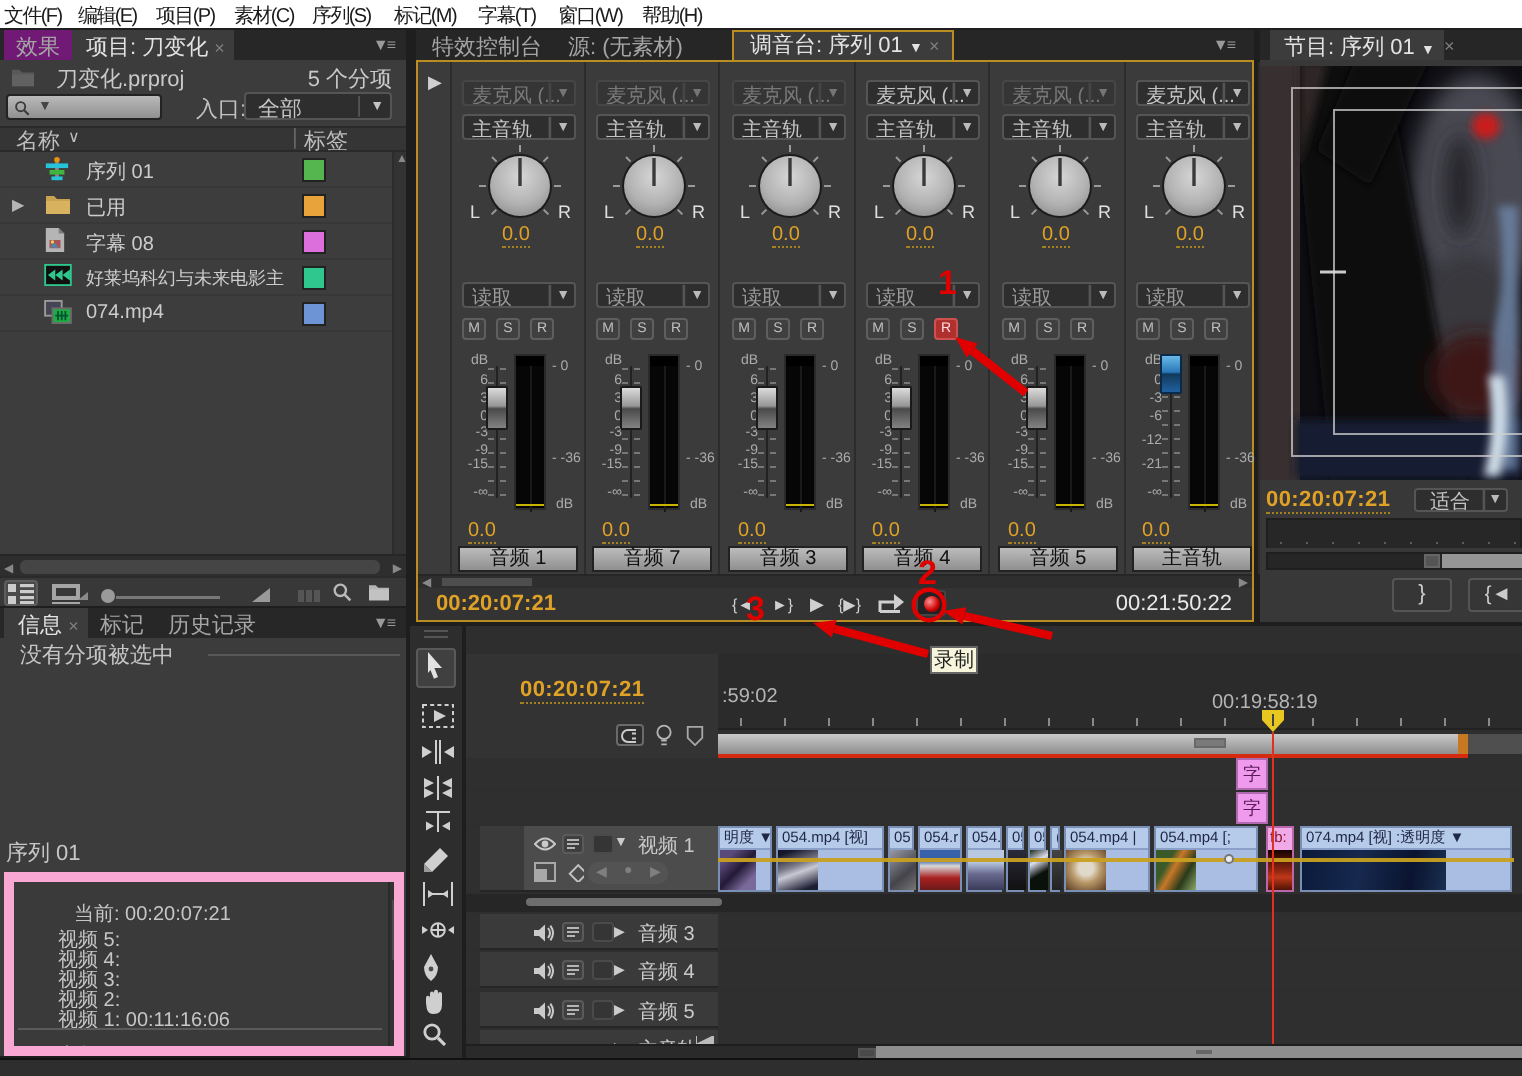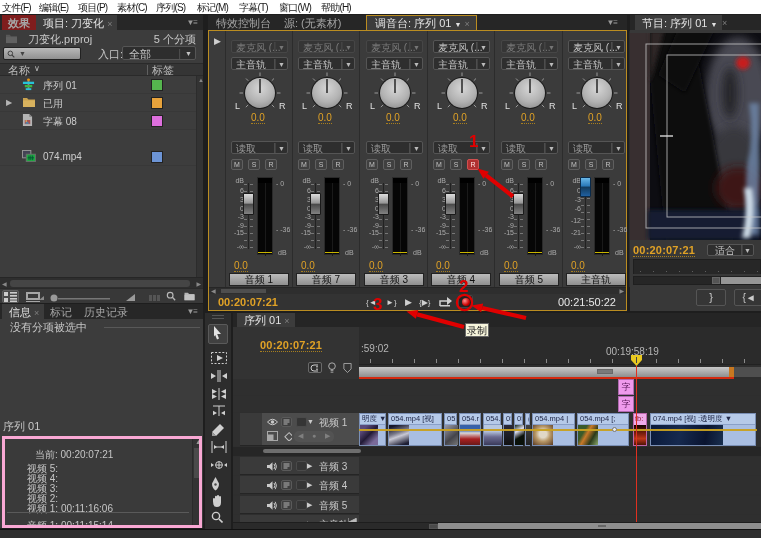--- a/index.html
+++ b/index.html
@@ -28,21 +28,21 @@
     <span style="left:117px">素材(C)</span>
     <span style="left:156px">序列(S)</span>
     <span style="left:197px">标记(M)</span>
     <span style="left:239px">字幕(T)</span>
     <span style="left:279px">窗口(W)</span>
     <span style="left:321px">帮助(H)</span>
   </div>
 <div class="abs" style="left:0;top:14px;width:761px;height:524px;background:#1e1e1e;"></div>
 <div class="abs" style="left:0;top:15px;width:203px;height:288px;background:#3c3c3c;">
 <div class="abs tabbar" style="left:0;top:0;width:203px;height:15px;">
-      <div class="tab" style="left:2px;padding:1px 8px 0 6px;background:#7f1d1d;font-weight:bold;">效果</div>
+      <div class="tab" style="left:2px;padding:1px 8px 0 6px;background:#701a75;">效果</div>
       <div class="tab act" style="left:36px;padding:1px 5px 0 7px;">项目: 刀变化 <span class="tclose">×</span></div>
       <div class="pmenu abs" style="right:6px;top:3px;">▼≡</div>
     </div>
 <div class="abs" style="left:0;top:16px;width:203px;height:15px;color:#c9c9c9;font-size:11px;">
       <span class="abs" style="left:5px;top:2px;opacity:.45;">
         <svg width="13" height="11" viewBox="0 0 14 12">
           <path d="M1 2 h4 l1.5 1.5 H13 V11 H1 z" fill="#7a7a7a"></path>
           <path d="M1 4.5 H13 V11 H1 z" fill="#8f8f8f"></path>
         </svg>
       </span>
@@ -103,20 +103,31 @@
             <path d="M1 0 h7 l3 3 v10 H1 z" fill="#b5b5b5"></path>
             <path d="M8 0 l3 3 h-3 z" fill="#7d7d7d"></path>
             <rect x="3" y="6.5" width="6" height="4.5" fill="#a85454"></rect>
             <path d="M3.2 10.6 l2.4-2.6 2.6 2.6 z" fill="#4a8ab0"></path>
             <circle cx="4.6" cy="7.6" r="0.9" fill="#e8d060"></circle>
           </svg>
         </span>
         <span class="abs" style="left:43px;top:3px;color:#cccccc;font-size:10px;white-space:nowrap;">字幕 08</span>
         <span class="sw" style="left:151px;top:3px;background:#dd6fdd;"></span>
       </div>
+      <div class="abs" style="left:0;top:54px;width:203px;height:18px;border-bottom:1px solid #383838;">
+        <span class="abs" style="left:22px;top:2px;">
+          <svg width="14" height="11" viewBox="0 0 15 12">
+            <rect x="0" y="0" width="15" height="12" fill="#2fc78d"></rect>
+            <rect x="1" y="1" width="13" height="10" fill="#101010"></rect>
+            <path d="M2 6 l4-3 v6 z M6 6 l4-3 v6 z M10 6 l4-3 v6 z" fill="#2fc78d"></path>
+          </svg>
+        </span>
+        <span class="abs" style="left:43px;top:3px;color:#cccccc;font-size:9px;white-space:nowrap;">好莱坞科幻与未来电影主</span>
+        <span class="sw" style="left:151px;top:3px;background:#2fc78d;"></span>
+      </div>
       <div class="abs" style="left:0;top:72px;width:203px;height:18px;border-bottom:1px solid #383838;">
         <span class="abs" style="left:22px;top:2px;">
           <svg width="14" height="12" viewBox="0 0 15 13">
             <rect x="0" y="0" width="10" height="9" fill="#9a9a9a"></rect>
             <rect x="1" y="1" width="8" height="7" fill="#445"></rect>
             <rect x="4" y="4" width="11" height="9" fill="#6b6b6b"></rect>
             <rect x="5" y="5" width="9" height="7" fill="#22aa44"></rect>
             <path d="M6 8.5 h7 M7.5 6 v5 M9.5 6 v5 M11.5 6 v5" stroke="#053" stroke-width="1"></path>
           </svg>
         </span>
@@ -174,21 +185,21 @@
 <div class="abs" style="left:0;top:304px;width:203px;height:224px;background:#3c3c3c;">
 <div class="abs tabbar" style="left:0;top:0;width:203px;height:15px;">
       <div class="tab act" style="left:2px;padding:1px 5px 0 7px;">信息 <span class="tclose">×</span></div>
       <div class="tab" style="left:42px;padding:1px 8px 0 8px;">标记</div>
       <div class="tab" style="left:76px;padding:1px 8px 0 8px;">历史记录</div>
       <div class="pmenu abs" style="right:6px;top:3px;">▼≡</div>
     </div>
 <span class="abs" style="left:10px;top:16px;color:#c6c6c6;font-size:11px;">没有分项被选中</span>
     <div class="abs" style="left:104px;top:23px;width:96px;height:1px;background:#585858;"></div>
     <span class="abs" style="left:3px;top:115px;color:#c6c6c6;font-size:11px;">序列 01</span>
-    <div class="abs" style="left:2px;top:132px;width:200px;height:92px;background:#3a3a3a;border:3px solid #f9a8d4;color:#c6c6c6;font-size:10px;overflow:hidden;">
+    <div class="abs" style="left:2px;top:132px;width:200px;height:92px;background:#3a3a3a;border:5px solid #f9a8d4;color:#c6c6c6;font-size:10px;overflow:hidden;">
       <span class="abs" style="left:30px;top:9px;">当前: 00:20:07:21</span>
       <span class="abs" style="left:22px;top:25px;line-height:10px;">视频 5:</span>
       <span class="abs" style="left:22px;top:35px;line-height:10px;">视频 4:</span>
       <span class="abs" style="left:22px;top:45px;line-height:10px;">视频 3:</span>
       <span class="abs" style="left:22px;top:55px;line-height:10px;">视频 2:</span>
       <span class="abs" style="left:22px;top:65px;line-height:10px;">视频 1: 00:11:16:06</span>
       <div class="abs" style="left:2px;top:73px;width:182px;height:1px;background:#5a5a5a;"></div>
       <span class="abs" style="left:22px;top:80px;">音频 1: 00:11:15:14</span>
       <div class="abs" style="left:187px;top:0;width:11px;height:92px;background:#333;border-left:1px solid #2a2a2a;">
         <span class="abs" style="left:2px;top:-1px;color:#999;font-size:7px;">▲</span>
@@ -798,23 +809,20 @@
       <div class="abs" style="left:123px;bottom:2px;width:1px;height:1px;background:#5e5e5e;"></div>
     </div>
 <div class="abs" style="left:3px;top:261px;width:128px;height:9px;background:#262626;border:1px solid #1f1f1f;">
       <div class="abs" style="left:78px;top:0px;width:8px;height:7px;background:#555;border:1px solid #666;"></div>
       <div class="abs" style="left:87px;top:0px;width:44px;height:7px;background:#969696;"></div>
     </div>
 <div class="abs" style="left:66px;top:274px;width:30px;height:17px;background:#363636;border:1px solid #555;border-radius:2px;color:#ccc;font-size:11px;text-align:center;line-height:15px;">}</div>
     <div class="abs" style="left:104px;top:274px;width:30px;height:17px;background:#363636;border:1px solid #555;border-radius:2px;color:#ccc;font-size:10px;text-align:center;line-height:15px;">{◄</div>
   </div>
 <div class="abs" style="left:233px;top:313px;width:528px;height:216px;background:#2e2e2e;">
-<div class="abs tabbar" style="left:0;top:0;width:528px;height:14px;background:#252525;">
-      <div class="tab act" style="left:4px;padding:0px 5px 0 7px;line-height:14px;">序列 01 <span class="tclose">×</span></div>
-    </div>
 <div class="abs" style="left:0;top:14px;width:126px;height:52px;background:#333;">
       <span class="abs orange" style="left:27px;top:12px;font-size:11px;font-weight:bold;letter-spacing:0.2px;border-bottom:1px dotted #a87f1e;">00:20:07:21</span>
       <div class="abs" style="left:75px;top:35px;width:14px;height:11px;border:1px solid #6a6a6a;border-radius:2px;background:#2e2e2e;">
         <svg width="10" height="8" viewBox="0 0 10 8" style="position:absolute;left:1px;top:1px;">
           <path d="M8 1 H4 a3 3 0 0 0 0 6 h4 M8 2.8 H6 M8 5.2 H6" stroke="#ccc" fill="none"></path>
         </svg>
       </div>
       <svg class="abs" style="left:94px;top:35px;" width="10" height="12" viewBox="0 0 10 13">
         <circle cx="5" cy="4.5" r="3.6" fill="none" stroke="#b5b5b5"></circle>
         <path d="M3.5 9 h3 M3.5 11 h3" stroke="#b5b5b5"></path>

